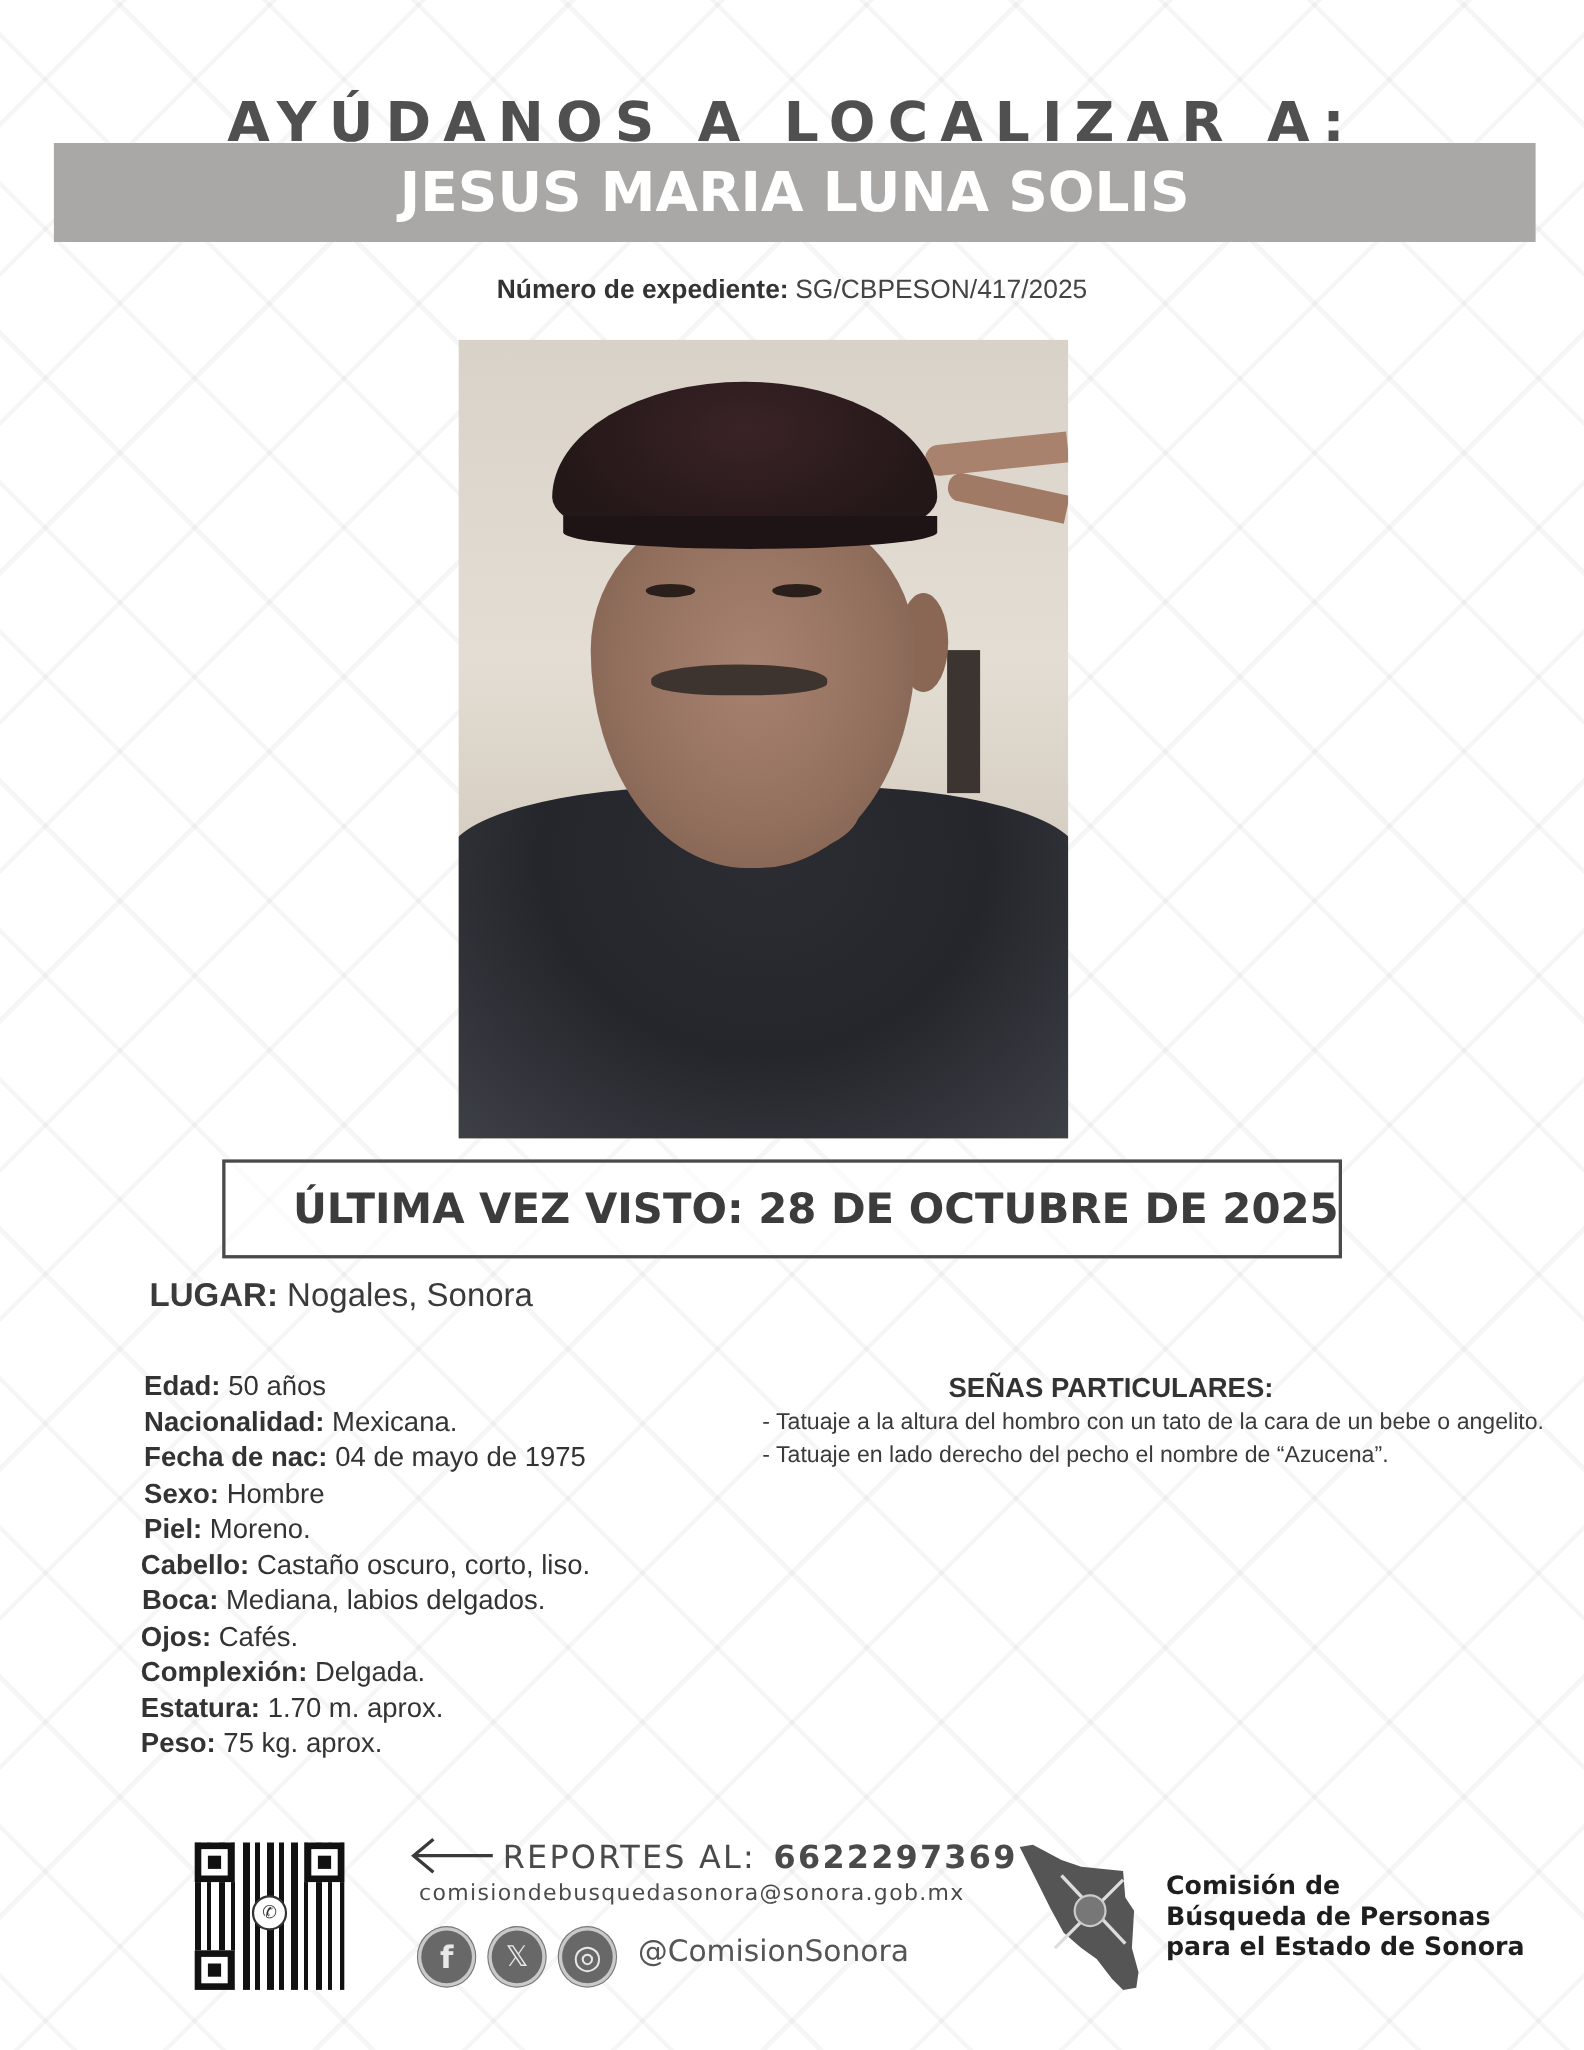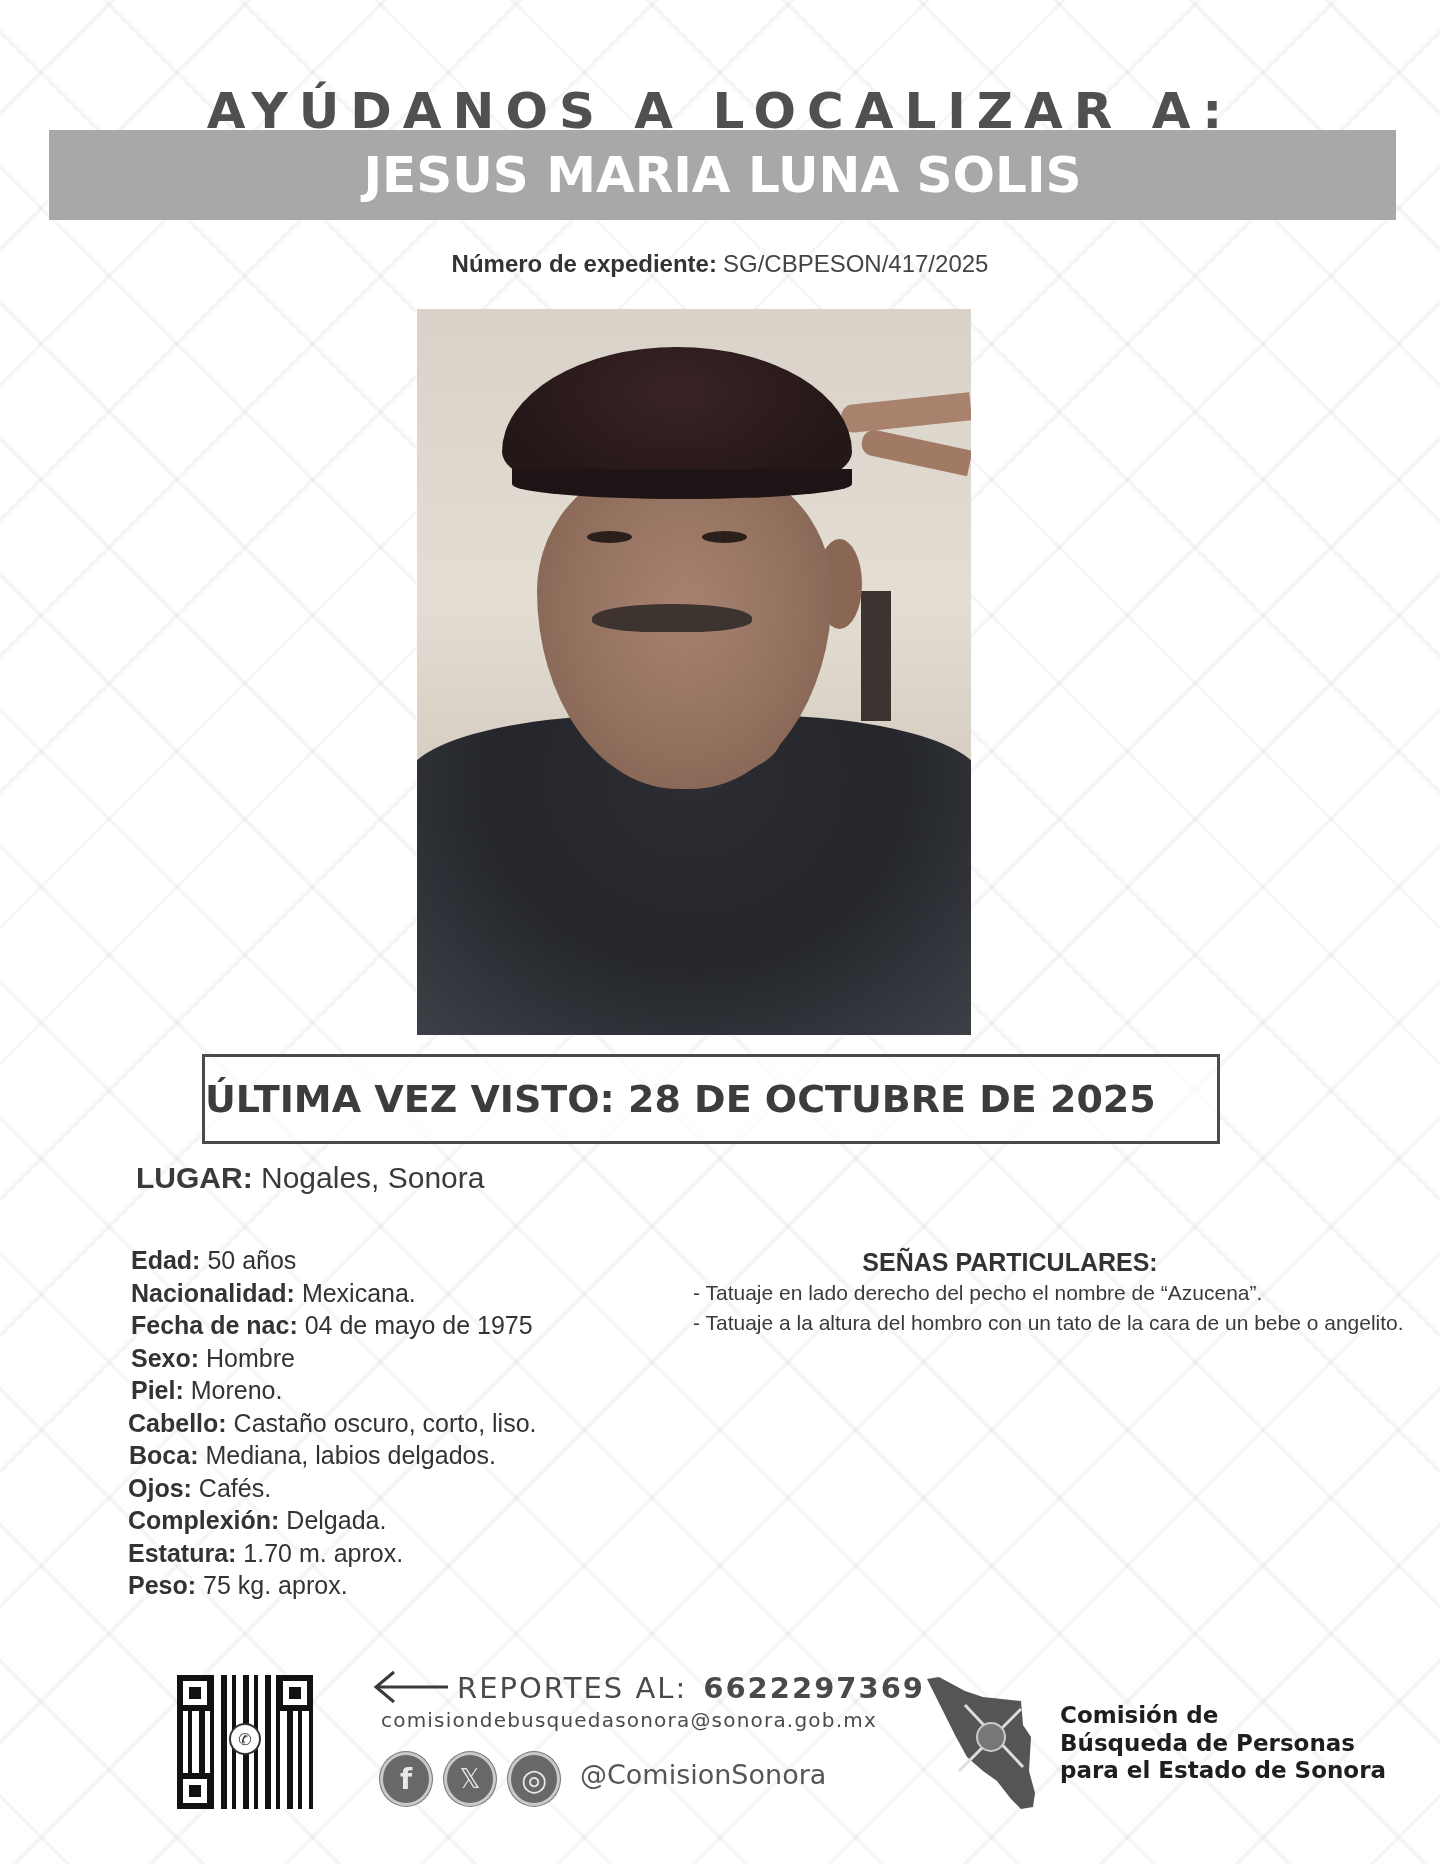--- a/index.html
+++ b/index.html
@@ -97,21 +97,21 @@
     border-radius: 50% 50% 40% 40% / 70% 70% 30% 30%;
   }
   .photo .brim {
     position: absolute; left: 95px; top: 160px; width: 340px; height: 30px;
     background: #1e1415; border-radius: 0 0 50% 50%;
   }
 
   .last-seen {
     left: 202px; top: 1054px; width: 1018px; height: 90px;
     border: 3px solid #4a4a4a;
-    display: flex; align-items: center; justify-content: flex-start;
+    display: flex; align-items: center; justify-content: flex-end;
     background: rgba(255,255,255,0.6);
   }
   .last-seen span {
     font-family: "DejaVu Sans", sans-serif;
     font-weight: bold; font-size: 38px; color: #3c3c3c;
   }
 
   .lugar { left: 136px; top: 1161px; font-size: 30px; color: #3a3a3a; }
   .lugar .lbl { font-weight: bold; }
 
@@ -226,22 +226,22 @@
   <div class="row" style="margin-left:-3px"><span class="lbl">Cabello:</span> <span>Castaño oscuro, corto, liso.</span></div>
   <div class="row" style="margin-left:-2px"><span class="lbl">Boca:</span> <span>Mediana, labios delgados.</span></div>
   <div class="row" style="margin-left:-3px"><span class="lbl">Ojos:</span> <span>Cafés.</span></div>
   <div class="row" style="margin-left:-3px"><span class="lbl">Complexión:</span> <span>Delgada.</span></div>
   <div class="row" style="margin-left:-3px"><span class="lbl">Estatura:</span> <span>1.70 m. aprox.</span></div>
   <div class="row" style="margin-left:-3px"><span class="lbl">Peso:</span> <span>75 kg. aprox.</span></div>
 </div>
 
 <div class="abs senas-title">SEÑAS PARTICULARES:</div>
 <div class="abs senas-list">
+  <div>- Tatuaje a la altura del hombro con un tato de la cara de un bebe o angelito.</div>
   <div>- Tatuaje en lado derecho del pecho el nombre de “Azucena”.</div>
-  <div>- Tatuaje a la altura del hombro con un tato de la cara de un bebe o angelito.</div>
 </div>
 
 <div class="abs qr">
   <div class="finder f1"></div>
   <div class="finder f2"></div>
   <div class="finder f3"></div>
   <div class="wa">✆</div>
 </div>
 
 <svg class="abs arrow" viewBox="0 0 78 34">

